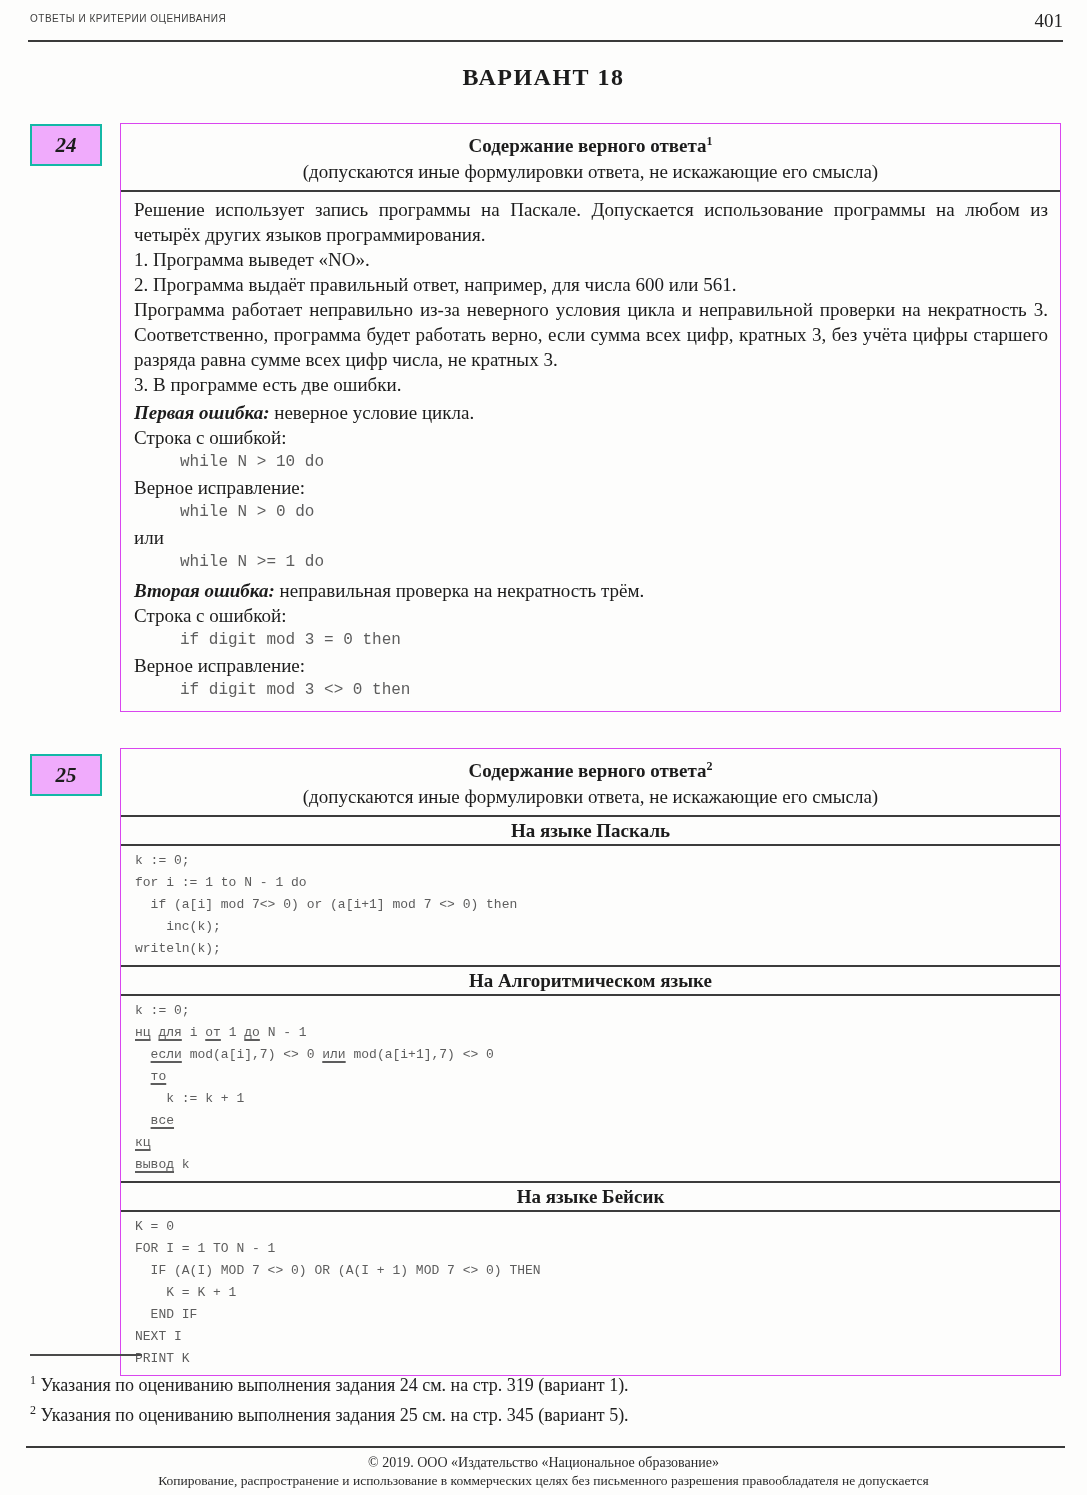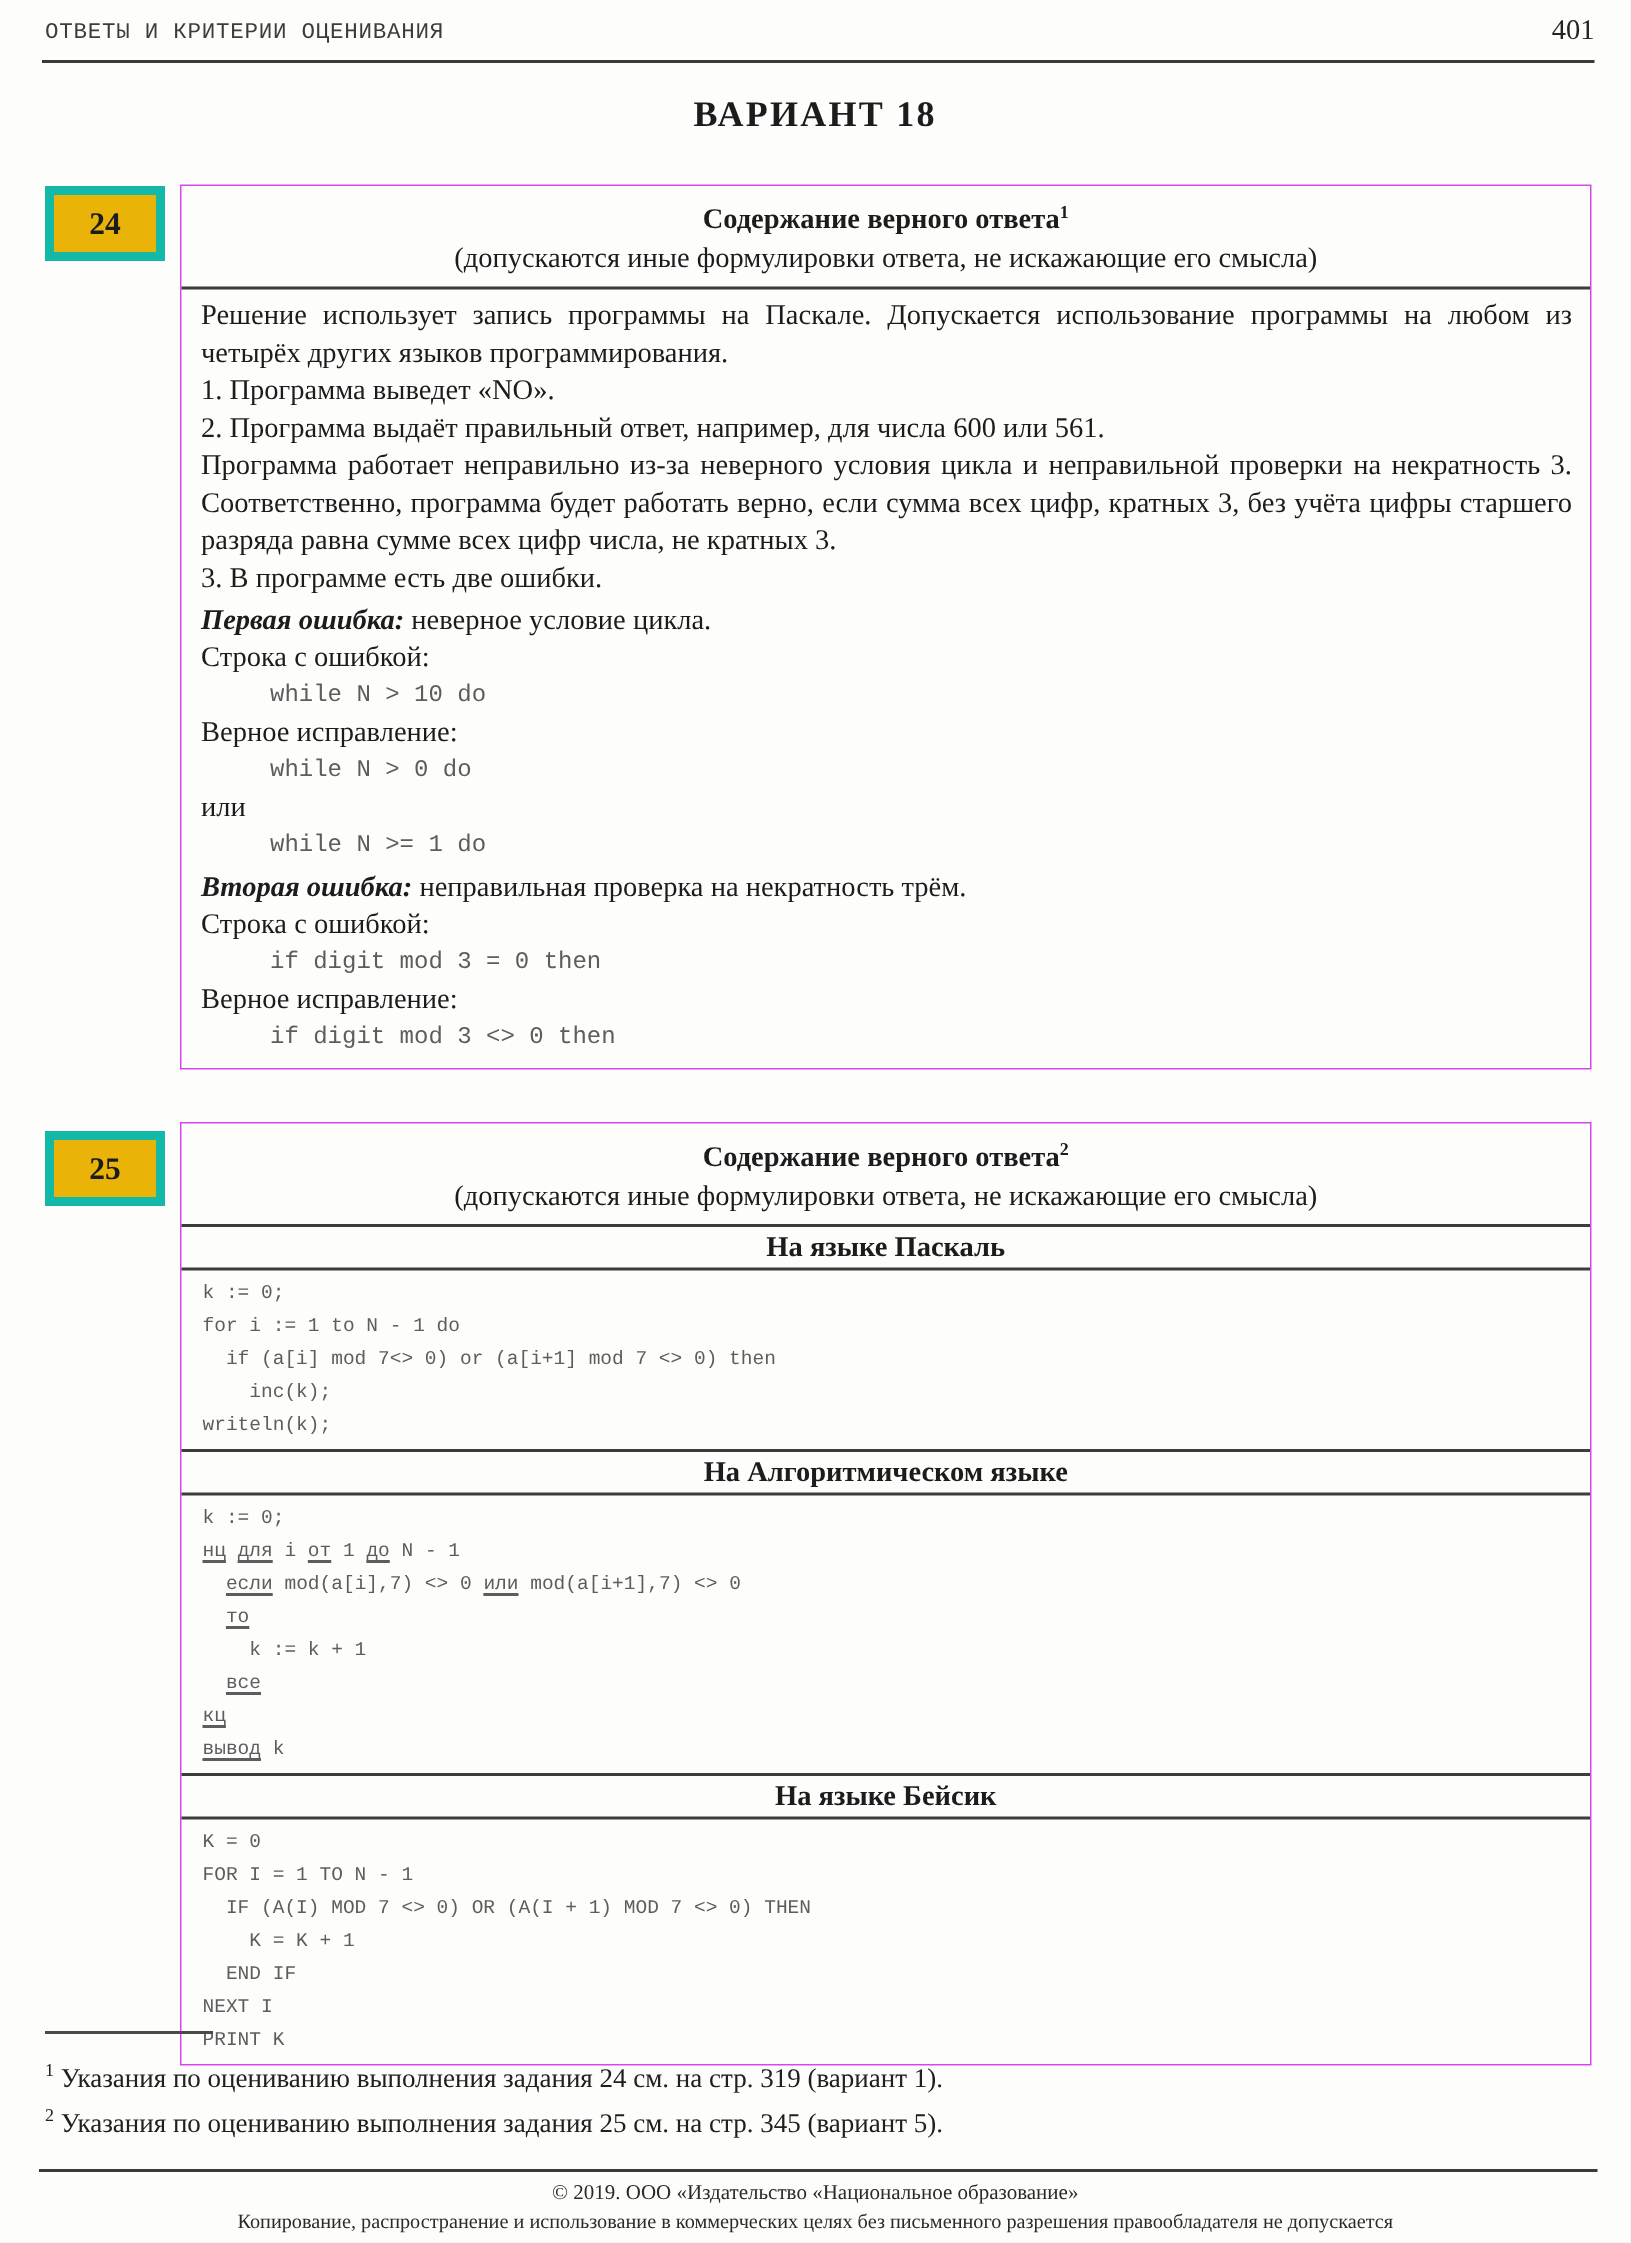--- a/index.html
+++ b/index.html
@@ -2,30 +2,30 @@
 <html lang="ru"><head>
 <meta charset="utf-8">
 <style>
   html,body{margin:0;padding:0;background:#e9e9e9;}
   .page{
     position:relative;width:1087px;height:1495px;margin:0 auto;background:#fdfdfc;
     font-family:"Liberation Serif",serif;color:#1c1c1c;overflow:hidden;
   }
   .runhead{
     position:absolute;left:30px;top:13px;
-    font-family:Liberation Mono, monospace;font-size:15px;letter-spacing:.5px;color:#3c3c3c;
+    font-family:Liberation Sans, sans-serif;font-size:10px;letter-spacing:.5px;color:#3c3c3c;
   }
   .pagenum{position:absolute;right:24px;top:10px;font-size:19px;color:#242424;}
   .toprule{position:absolute;left:28px;top:40px;width:1035px;height:2px;background:#3a3a3a;}
   .title{position:absolute;left:0;top:64px;width:100%;text-align:center;
     font-size:24px;font-weight:bold;letter-spacing:1.5px;}
   .numbox{
-    position:absolute;left:30px;width:68px;height:38px;border:6px solid #14b8a6;
+    position:absolute;left:30px;width:68px;height:38px;border:2px solid #14b8a6;
     display:flex;align-items:center;justify-content:center;
-    font-size:21px;font-weight:bold;background:#eab308;
+    font-size:21px;font-weight:bold;background:#f0abfc;font-style:italic;
   }
   #box24{top:124px;} #box25{top:754px;}
   .anstable{position:absolute;left:120px;width:939px;border:1px solid #d946ef;background:#fdfdfc;}
   #t24{top:123px;} #t25{top:748px;}
   .bb{border-bottom:2px solid #3c3c3c;}
   .thead{text-align:center;font-size:19px;line-height:26px;padding:4px 10px 5px 10px;}
   .thead .b{font-weight:bold;}
   .thead sup{font-weight:bold;font-size:12px;}
   .tbody24{padding:5px 12px 8px 13px;font-size:19px;line-height:25px;}
   .tbody24 p{margin:0;}

